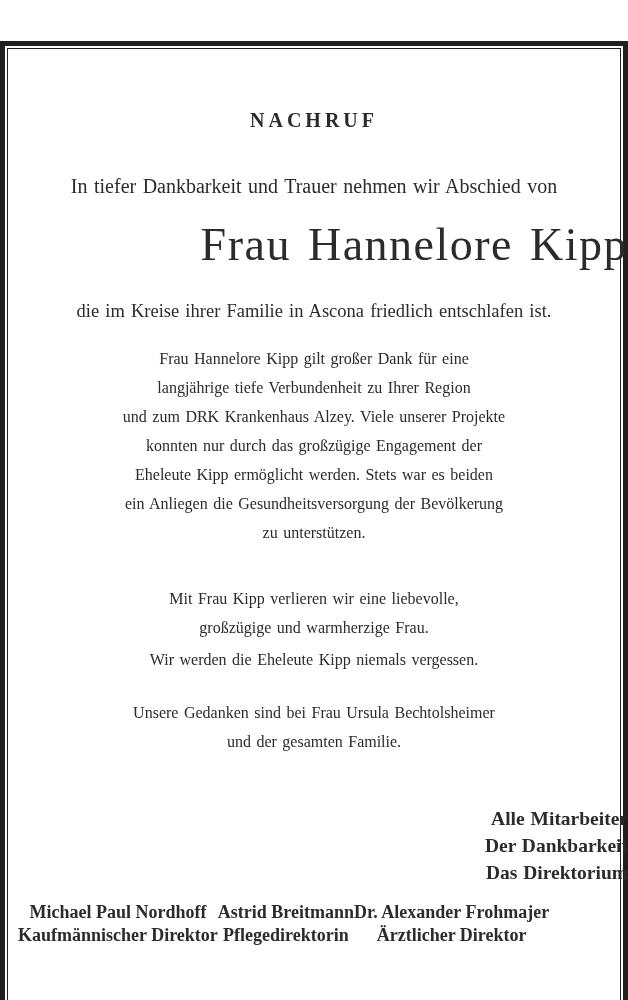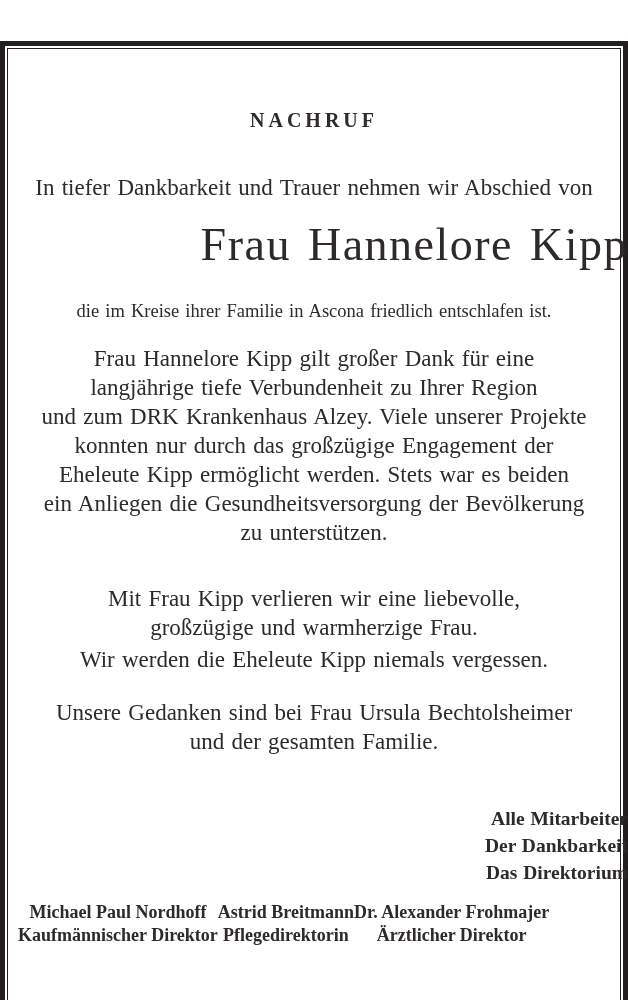--- a/index.html
+++ b/index.html
@@ -40,40 +40,40 @@
   }
   .kicker {
     top: 68px;
     font-size: 20px;
     font-weight: bold;
     letter-spacing: 4px;
     line-height: 1.1;
   }
   .intro {
     top: 132px;
-    font-size: 23px;
+    font-size: 20px;
     line-height: 1.3;
     word-spacing: 1.5px;
   }
   .deceased-name {
     top: 178px;
     font-size: 46px;
     letter-spacing: 1.5px;
     line-height: 1.15;
     word-spacing: 4px;
     text-align: right;
   }
   .subline {
     top: 258px;
     font-size: 18.5px;
     line-height: 1.3;
     word-spacing: 1.5px;
   }
   .para {
-    font-size: 23px;
+    font-size: 16px;
     line-height: 29px;
     word-spacing: 1.5px;
   }
   .tribute   { top: 303px; }
   .loss      { top: 543px; }
   .remember  { top: 604px; }
   .condolence{ top: 657px; }
   .signers {
     top: 764px;
     font-size: 19.5px;

